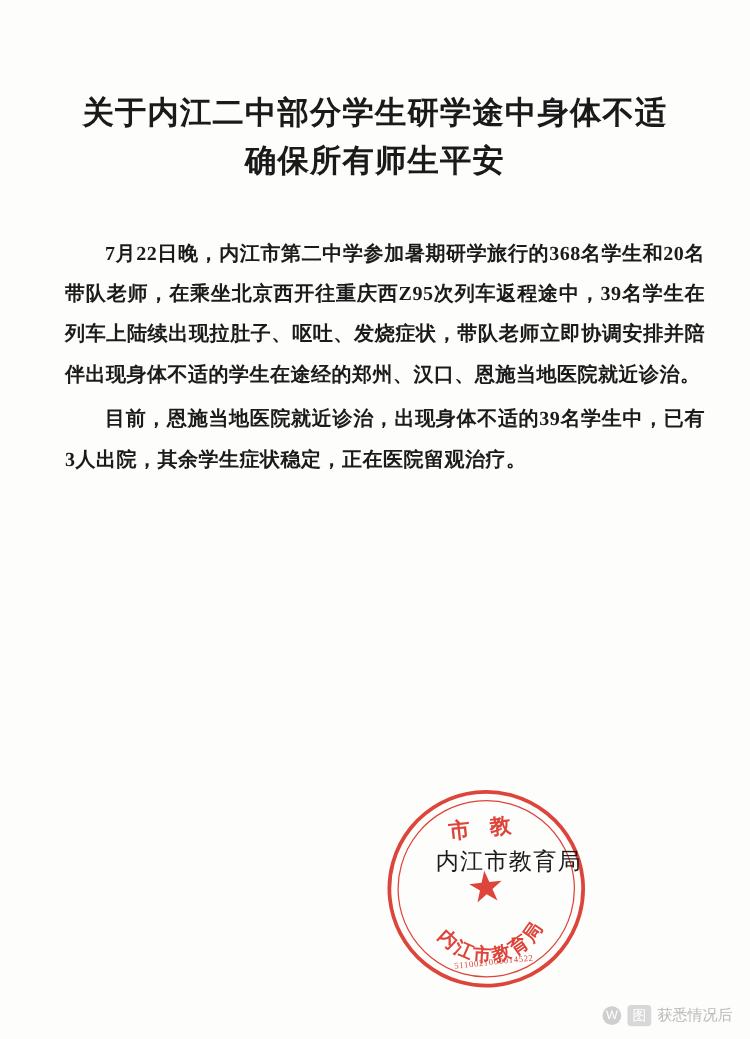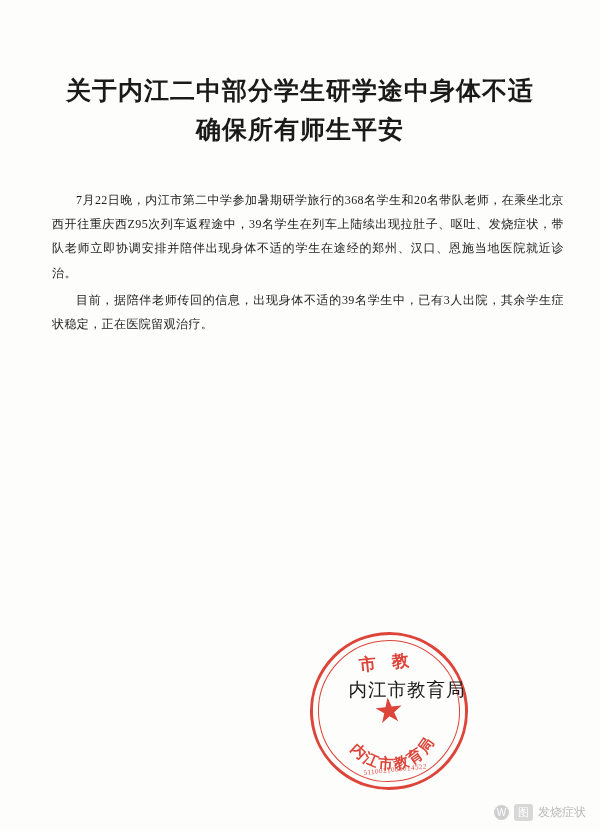--- a/index.html
+++ b/index.html
@@ -29,25 +29,26 @@
     letter-spacing: 1px;
     line-height: 1.55;
     padding: 72px 58px 0 58px;
     font-family: "Liberation Serif", "DejaVu Serif", serif;
   }
   .doc-title .line2 {
     display: block;
   }
   .body-text {
     padding: 38px 36px 0 52px;
-    font-size: 12px;
+    font-size: 16px;
     line-height: 2.03;
     color: #1b1b1b;
     letter-spacing: 0.4px;
     text-align: justify;
+    font-weight: bold;
   }
   .para {
     margin: 0 0 3px 0;
     text-indent: 2em;
   }
   .sign-block {
     position: absolute;
     right: 78px;
     top: 672px;
     width: 230px;
@@ -169,21 +170,21 @@
 
 <div class="page">
 
   <div class="doc-title">
     <span>关于内江二中部分学生研学途中身体不适</span>
     <span class="line2">确保所有师生平安</span>
   </div>
 
   <div class="body-text">
     <p class="para">7月22日晚，内江市第二中学参加暑期研学旅行的368名学生和20名带队老师，在乘坐北京西开往重庆西Z95次列车返程途中，39名学生在列车上陆续出现拉肚子、呕吐、发烧症状，带队老师立即协调安排并陪伴出现身体不适的学生在途经的郑州、汉口、恩施当地医院就近诊治。</p>
-    <p class="para">目前，据陪伴老师传回的信息，出现身体不适的39名学生中，已有3人出院，其余学生症状稳定，正在医院留观治疗。</p>
+    <p class="para">目前，恩施当地医院就近诊治，出现身体不适的39名学生中，已有3人出院，其余学生症状稳定，正在医院留观治疗。</p>
   </div>
 
   <div class="seal">
     <div class="seal-inner"></div>
     <div class="seal-top-text">市教</div>
     <svg class="seal-arc-text" viewBox="0 0 152 152">
       <defs>
         <path id="arcpath" d="M 26,84 A 50,50 0 0 0 126,84"></path>
       </defs>
       <text>
@@ -194,16 +195,16 @@
     <div class="seal-bottom-num">5110021000014522</div>
   </div>
 
   <div class="sign-block">
     <span class="sign-org">内江市教育局</span>
   </div>
 
   <div class="watermark">
     <span class="wm-logo">W</span>
     <span class="wm-badge">图</span>
-    <span>发烧症状</span>
+    <span>获悉情况后</span>
   </div>
 
 </div>
 
 </body></html>

